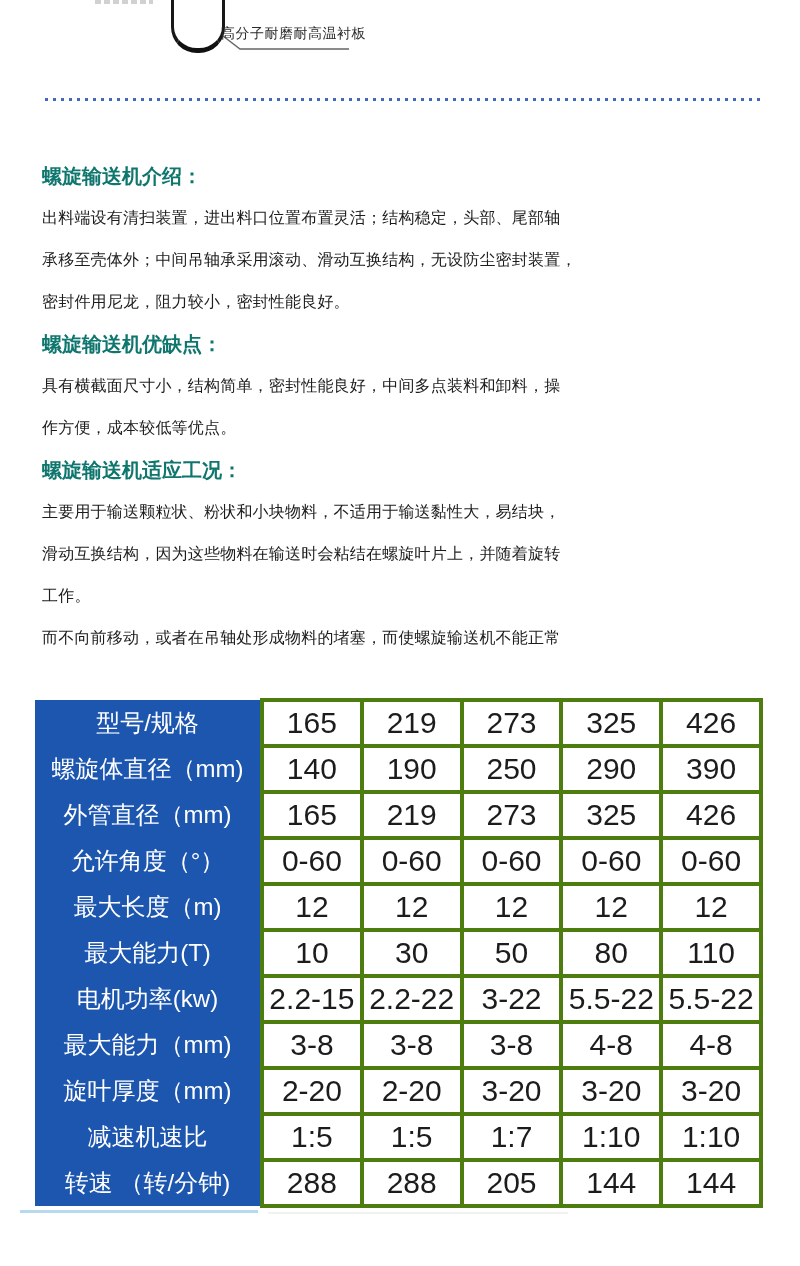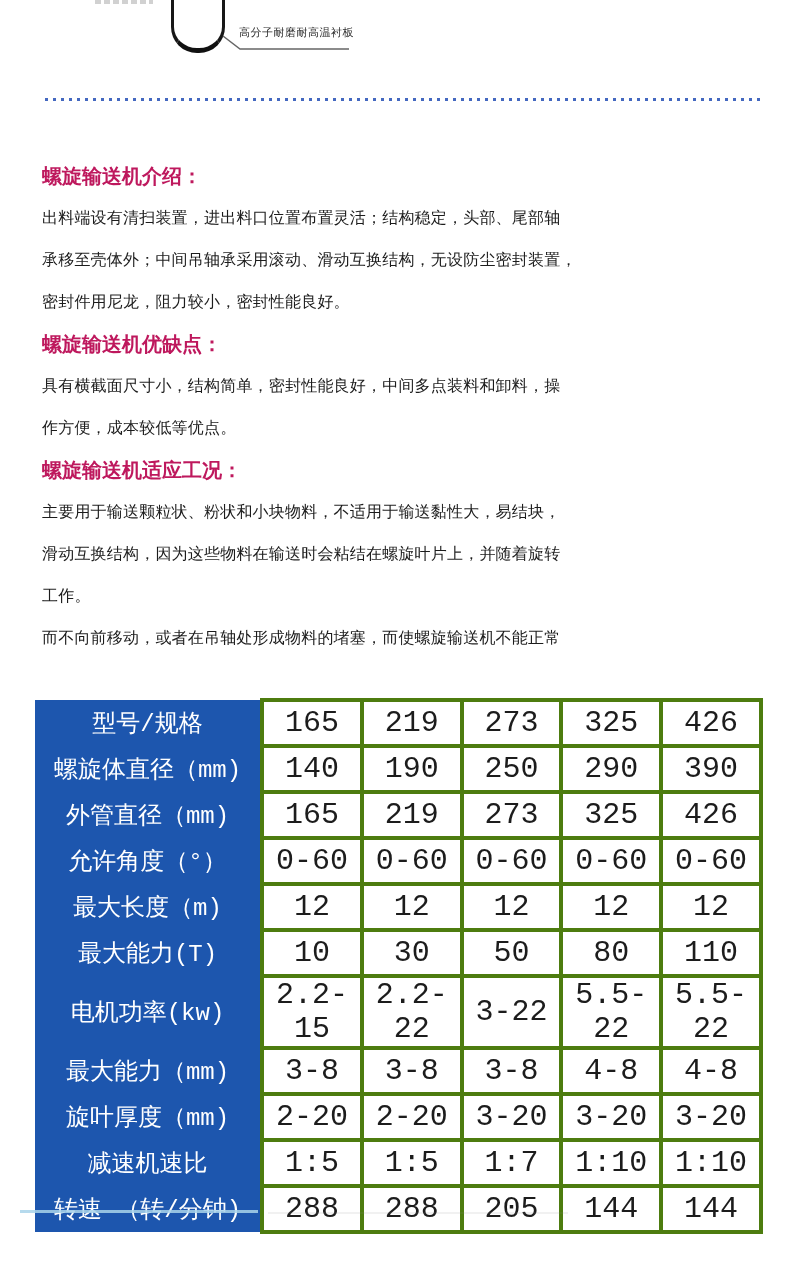--- a/index.html
+++ b/index.html
@@ -23,47 +23,47 @@
   .u-shape {
     position: absolute; left: 171px; top: -14px; width: 48px; height: 62px;
     border-left: 3px solid #171717;
     border-right: 3px solid #171717;
     border-bottom: 5px solid #111111;
     border-radius: 0 0 26px 26px;
     filter: blur(0.3px);
   }
   .leader-svg { position: absolute; left: 221px; top: 30px; width: 140px; height: 24px; }
   .figure-label {
-    position: absolute; left: 239px; top: 25px;
-    font-size: 11px; color: #2a2a2a; letter-spacing: 0.5px;
+    position: absolute; left: 221px; top: 25px;
+    font-size: 14px; color: #2a2a2a; letter-spacing: 0.5px;
     filter: blur(0.3px); white-space: nowrap;
   }
 
   
   .dotted-sep {
     position: absolute; left: 45px; top: 98px; width: 715px; height: 3px;
     background: repeating-linear-gradient(90deg, #4468c0 0 3px, transparent 3px 8px);
   }
 
   
   .content { position: absolute; left: 42px; top: 155px; width: 724px; }
   .sec-heading {
     font-size: 20px; font-weight: bold; line-height: 42px;
-    color: #be185d; margin: 0;
+    color: #0f766e; margin: 0;
   }
   .sec-line {
     font-size: 16px; line-height: 42px; color: #1c1c1c;
     letter-spacing: 0.2px; white-space: nowrap;
   }
 
   
   .table-wrap { position: absolute; left: 35px; top: 698px; width: 728px; }
   table.spec { width: 100%; border-collapse: collapse; table-layout: fixed; }
   table.spec col.c-label { width: 227px; }
-  table.spec tr { height: 46px; font-family: Liberation Mono, monospace; }
+  table.spec tr { height: 46px; }
   th.row-label {
     background: #1d56ae; color: #ffffff;
     font-size: 24px; font-weight: 500;
     text-align: center; vertical-align: middle;
     border: 0; padding: 0; white-space: nowrap;
   }
   td.row-val {
     border: 4px solid #4d7c0f; background: #ffffff;
     font-size: 30px; font-weight: 400; color: #1c1c1c;
     text-align: center; vertical-align: middle; padding: 0;

